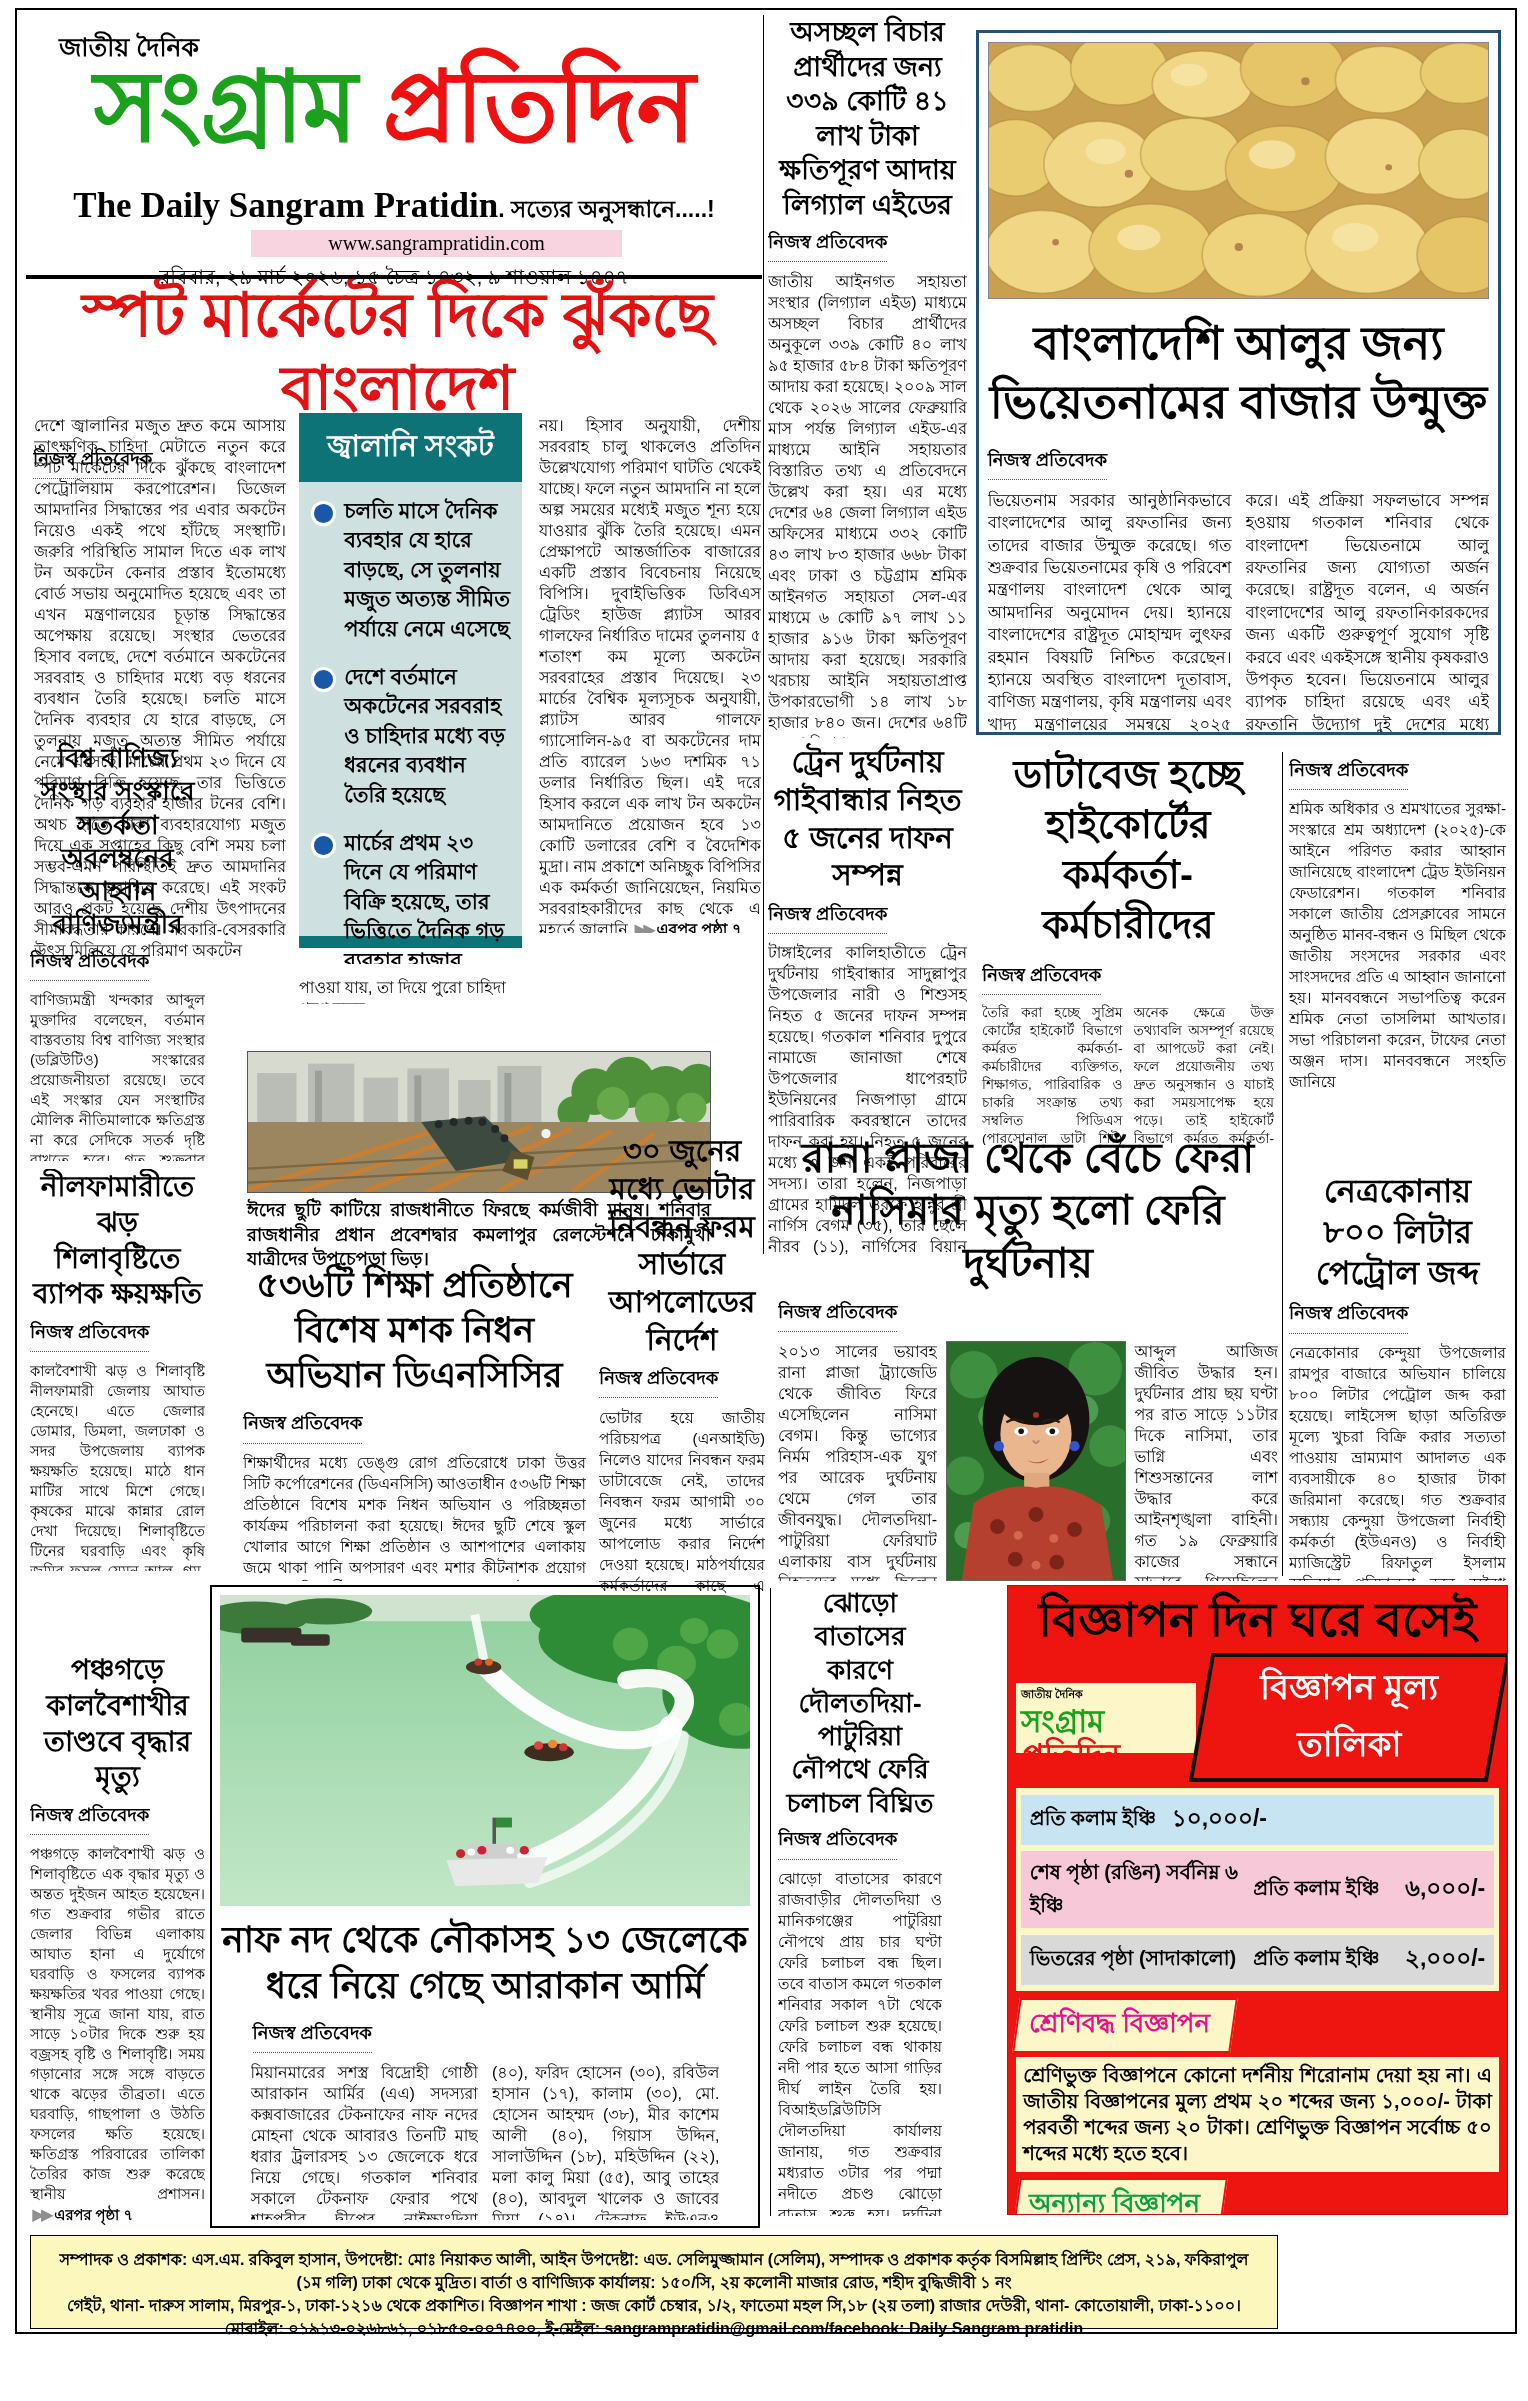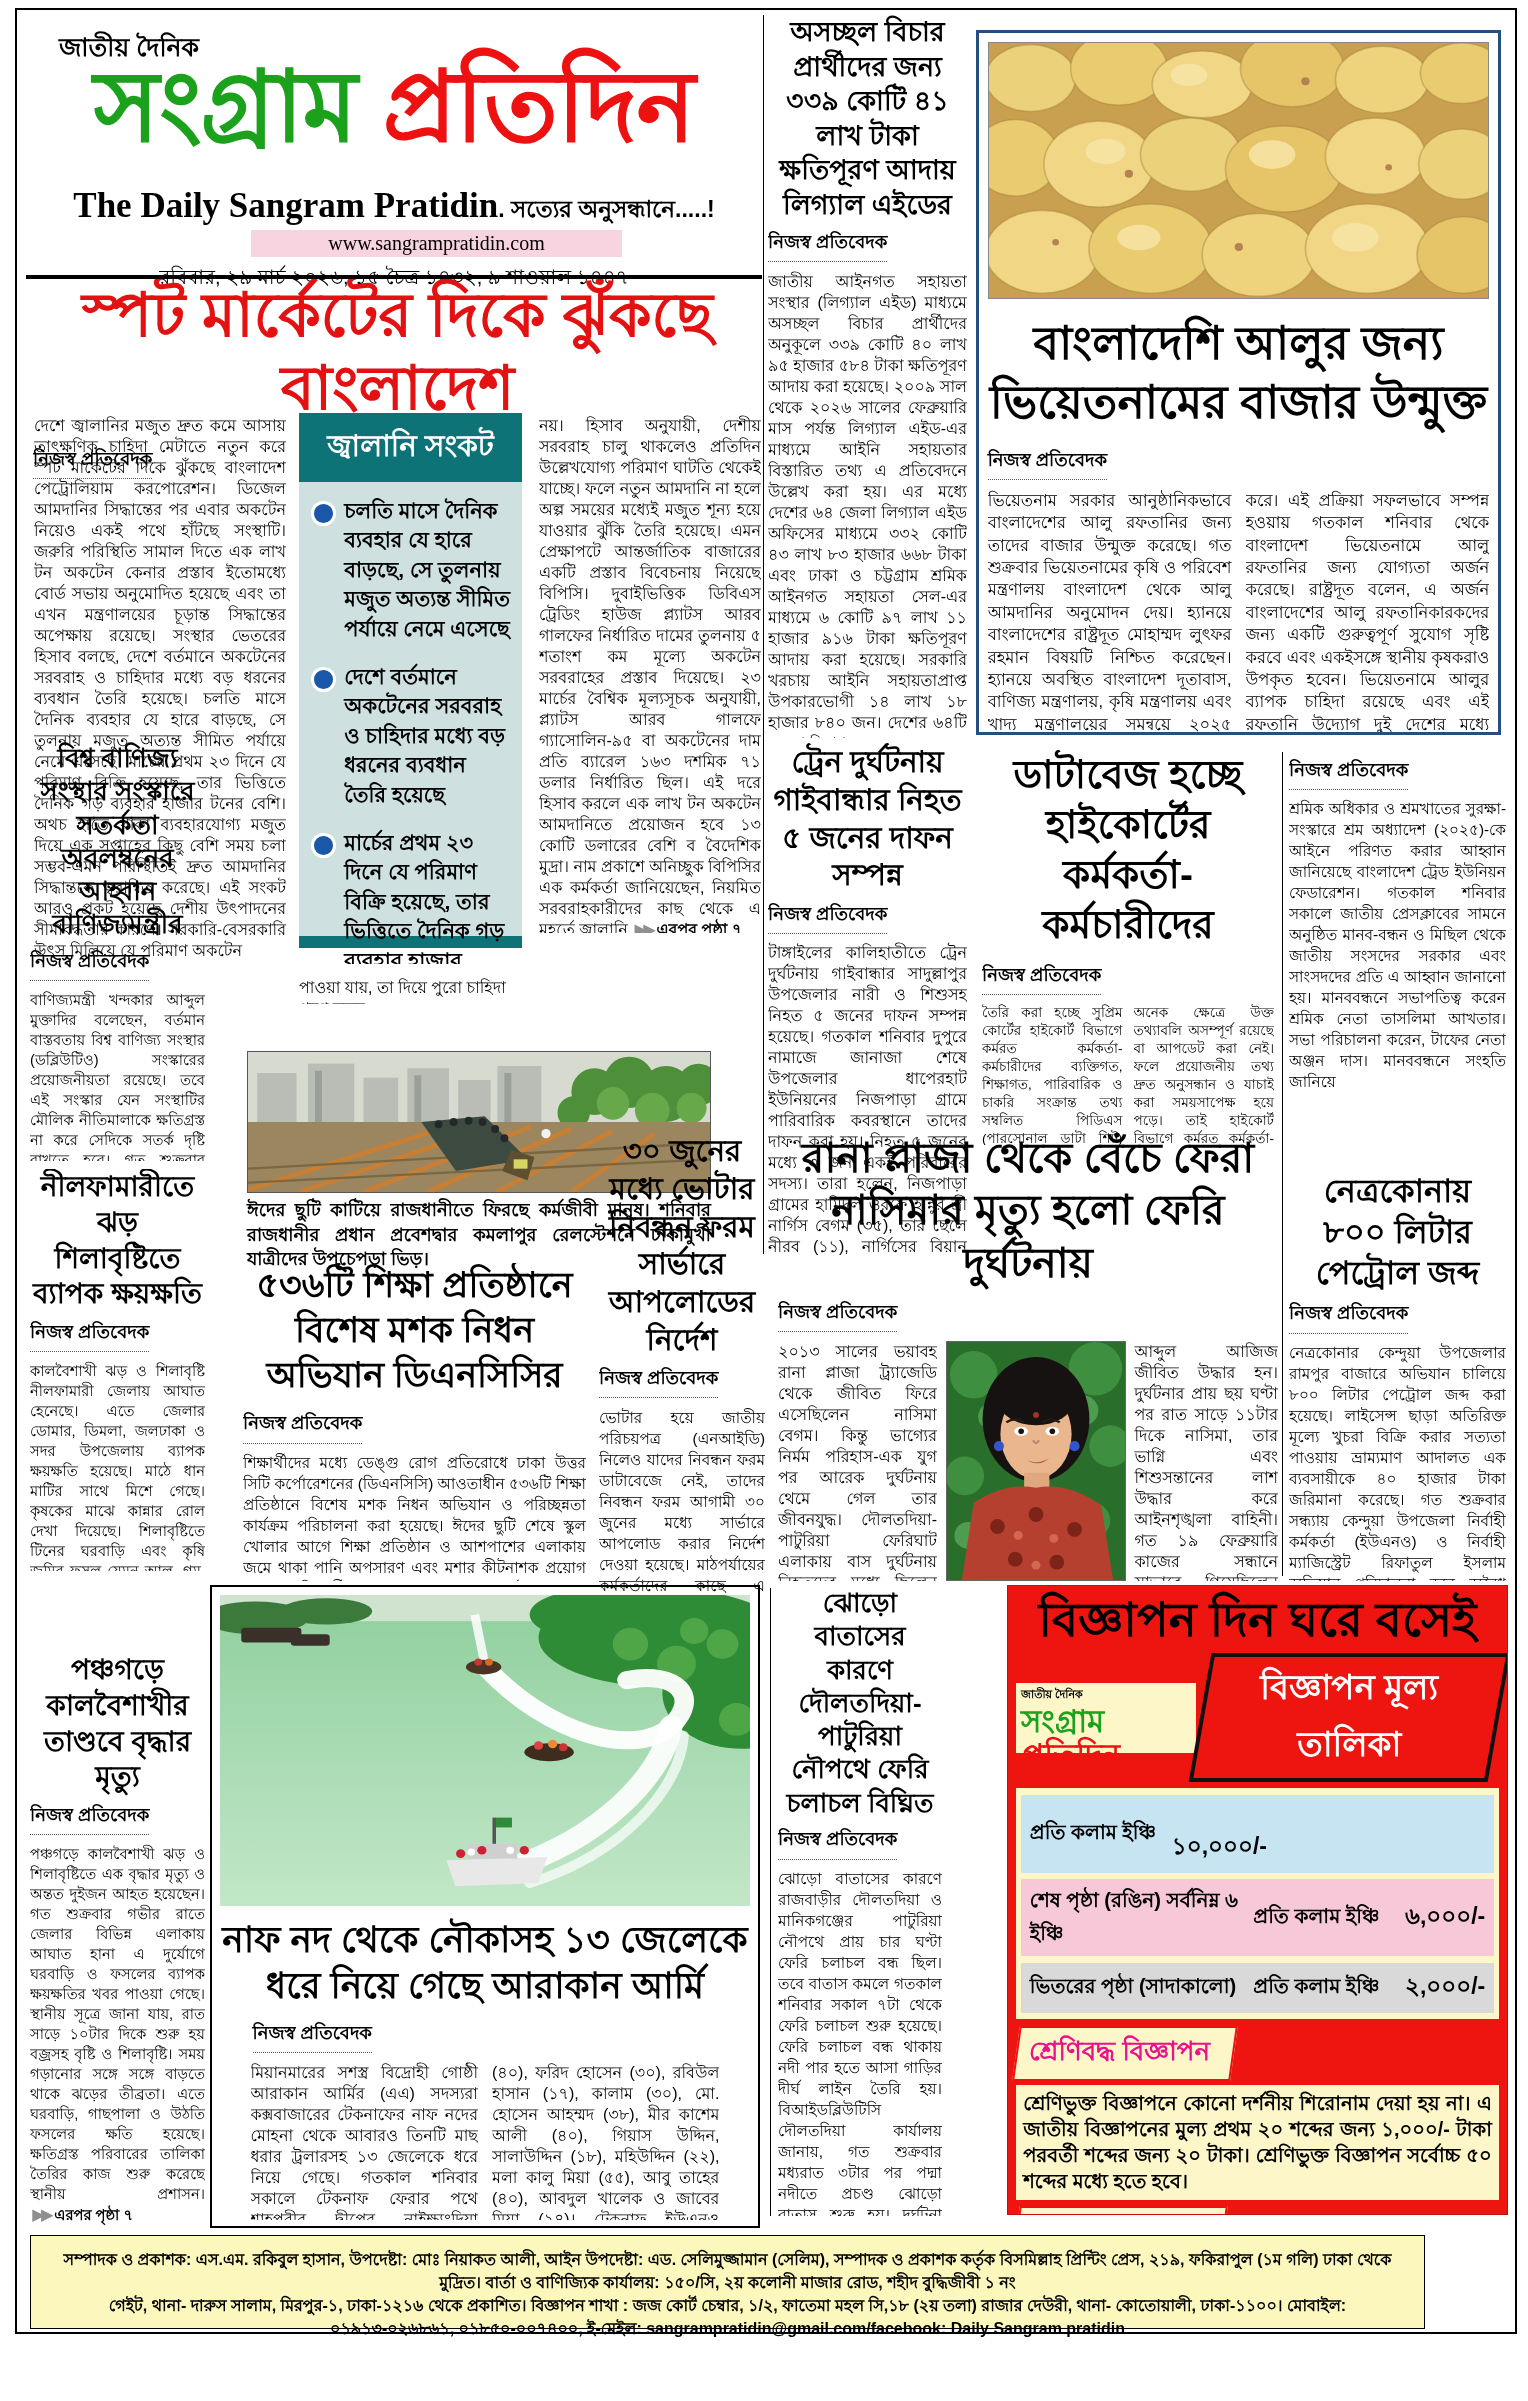--- a/index.html
+++ b/index.html
@@ -448,21 +448,21 @@
     </div>
     <div style="flex:1;background:#111;transform:skewX(-10deg);padding:4.4px;">
       <div style="background:#ee1511;padding:3.3px 0;">
         <div style="transform:skewX(10deg);color:#fff;font-weight:800;font-size:34px;text-align:center;">বিজ্ঞাপন মূল্য তালিকা</div>
       </div>
     </div>
   </div>
   <div style="background:#fdf6c8;margin-top:5.5px;padding:6.5px 5.5px;">
     <div class="ad-price-row" style="background:#c6e4f2;margin-bottom:6.5px;">
       <span style="width:142px;font-size:20px;">প্রতি কলাম ইঞ্চি</span>
-      <span style="width:90px;text-align:left;font-size:23px;margin-top:28px;">১০,০০০/-</span>
+      <span style="width:90px;text-align:left;font-size:23px;">১০,০০০/-</span>
     </div>
     <div class="ad-price-row" style="background:#f7c9d8;margin-bottom:6.5px;">
       <span style="flex:1;font-size:20px;">শেষ পৃষ্ঠা (রঙিন) সর্বনিম্ন ৬ ইঞ্চি</span>
       <span style="width:142px;font-size:20px;">প্রতি কলাম ইঞ্চি</span>
       <span style="width:90px;text-align:right;font-size:23px;">৬,০০০/-</span>
     </div>
     <div class="ad-price-row" style="background:#d9d9d9;">
       <span style="flex:1;font-size:20px;">ভিতরের পৃষ্ঠা (সাদাকালো)</span>
       <span style="width:142px;font-size:20px;">প্রতি কলাম ইঞ্চি</span>
       <span style="width:90px;text-align:right;font-size:23px;">২,০০০/-</span>
@@ -471,17 +471,17 @@
   <div style="margin-top:6.5px;">
     <span class="tab"><span style="color:#e9118c;">শ্রেণিবদ্ধ বিজ্ঞাপন</span></span>
   </div>
   <div style="background:#fdf6c8;margin-top:4.4px;padding:5.5px 7.6px;font-size:19.6px;line-height:26px;font-weight:600;text-align:justify;">শ্রেণিভুক্ত বিজ্ঞাপনে কোনো দর্শনীয় শিরোনাম দেয়া হয় না। এ জাতীয় বিজ্ঞাপনের মুল্য প্রথম ২০ শব্দের জন্য ১,০০০/- টাকা পরবর্তী শব্দের জন্য ২০ টাকা। শ্রেণিভুক্ত বিজ্ঞাপন সর্বোচ্চ ৫০ শব্দের মধ্যে হতে হবে।</div>
   <div style="margin-top:6.5px;">
     <span class="tab"><span style="color:#0aa044;">অন্যান্য বিজ্ঞাপন</span></span>
   </div>
 
 </div>
 
-<div class="abs" style="left:30px;top:2235px;width:1395px;height:94px;background:#fcf8bd;border:1.6px solid #000;box-sizing:border-box;padding:12px 16.4px;text-align:center;">
+<div class="abs" style="left:30px;top:2235px;width:1248px;height:94px;background:#fcf8bd;border:1.6px solid #000;box-sizing:border-box;padding:12px 16.4px;text-align:center;">
   <div style="font-size:16px;line-height:23px;font-weight:600;">সম্পাদক ও প্রকাশক: এস.এম. রকিবুল হাসান, উপদেষ্টা: মোঃ নিয়াকত আলী, আইন উপদেষ্টা: এড. সেলিমুজ্জামান (সেলিম), সম্পাদক ও প্রকাশক কর্তৃক বিসমিল্লাহ প্রিন্টিং প্রেস, ২১৯, ফকিরাপুল (১ম গলি) ঢাকা থেকে মুদ্রিত। বার্তা ও বাণিজ্যিক কার্যালয়: ১৫০/সি, ২য় কলোনী মাজার রোড, শহীদ বুদ্ধিজীবী ১ নং</div>
   <div style="font-size:16px;line-height:23px;font-weight:600;">গেইট, থানা- দারুস সালাম, মিরপুর-১, ঢাকা-১২১৬ থেকে প্রকাশিত। বিজ্ঞাপন শাখা : জজ কোর্ট চেম্বার, ১/২, ফাতেমা মহল সি,১৮ (২য় তলা) রাজার দেউরী, থানা- কোতোয়ালী, ঢাকা-১১০০। মোবাইল: ০১৯১৩-০২৬৮৬১, ০১৮৫০-০০৭৪০০, ই-মেইল: sangrampratidin@gmail.com/facebook: Daily Sangram pratidin</div>
 </div>
 
 
 </body></html>

